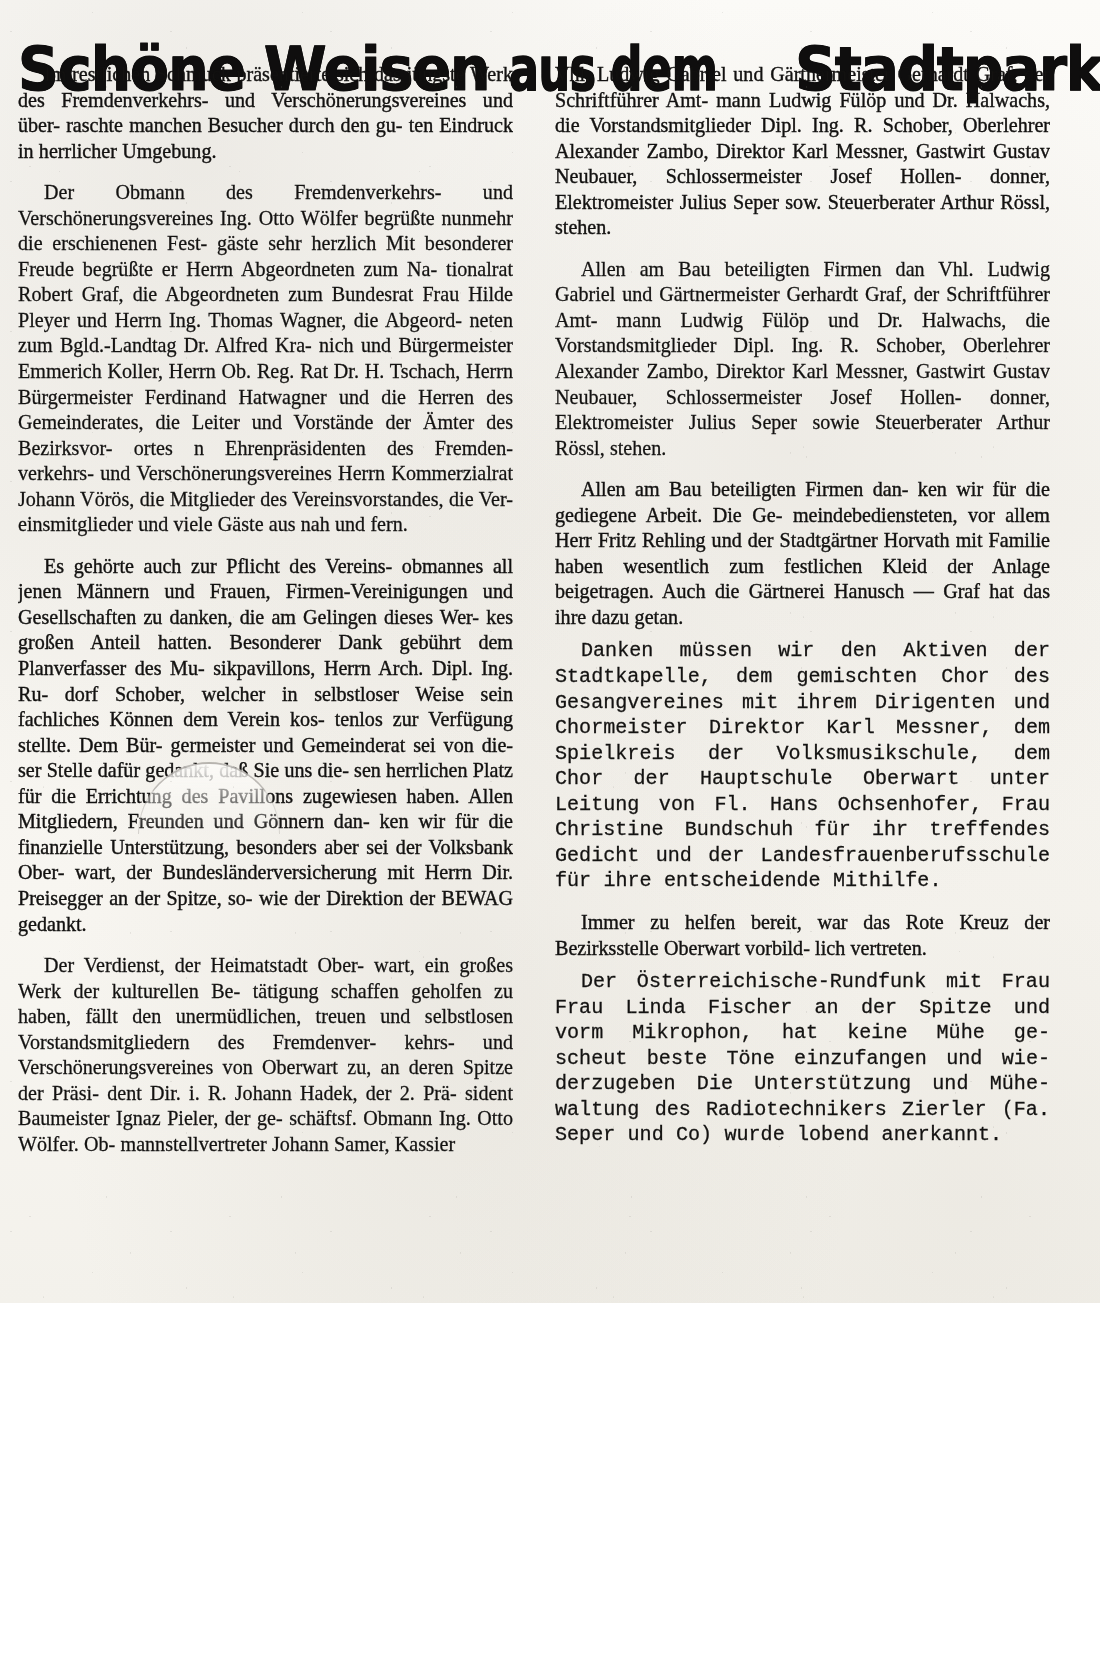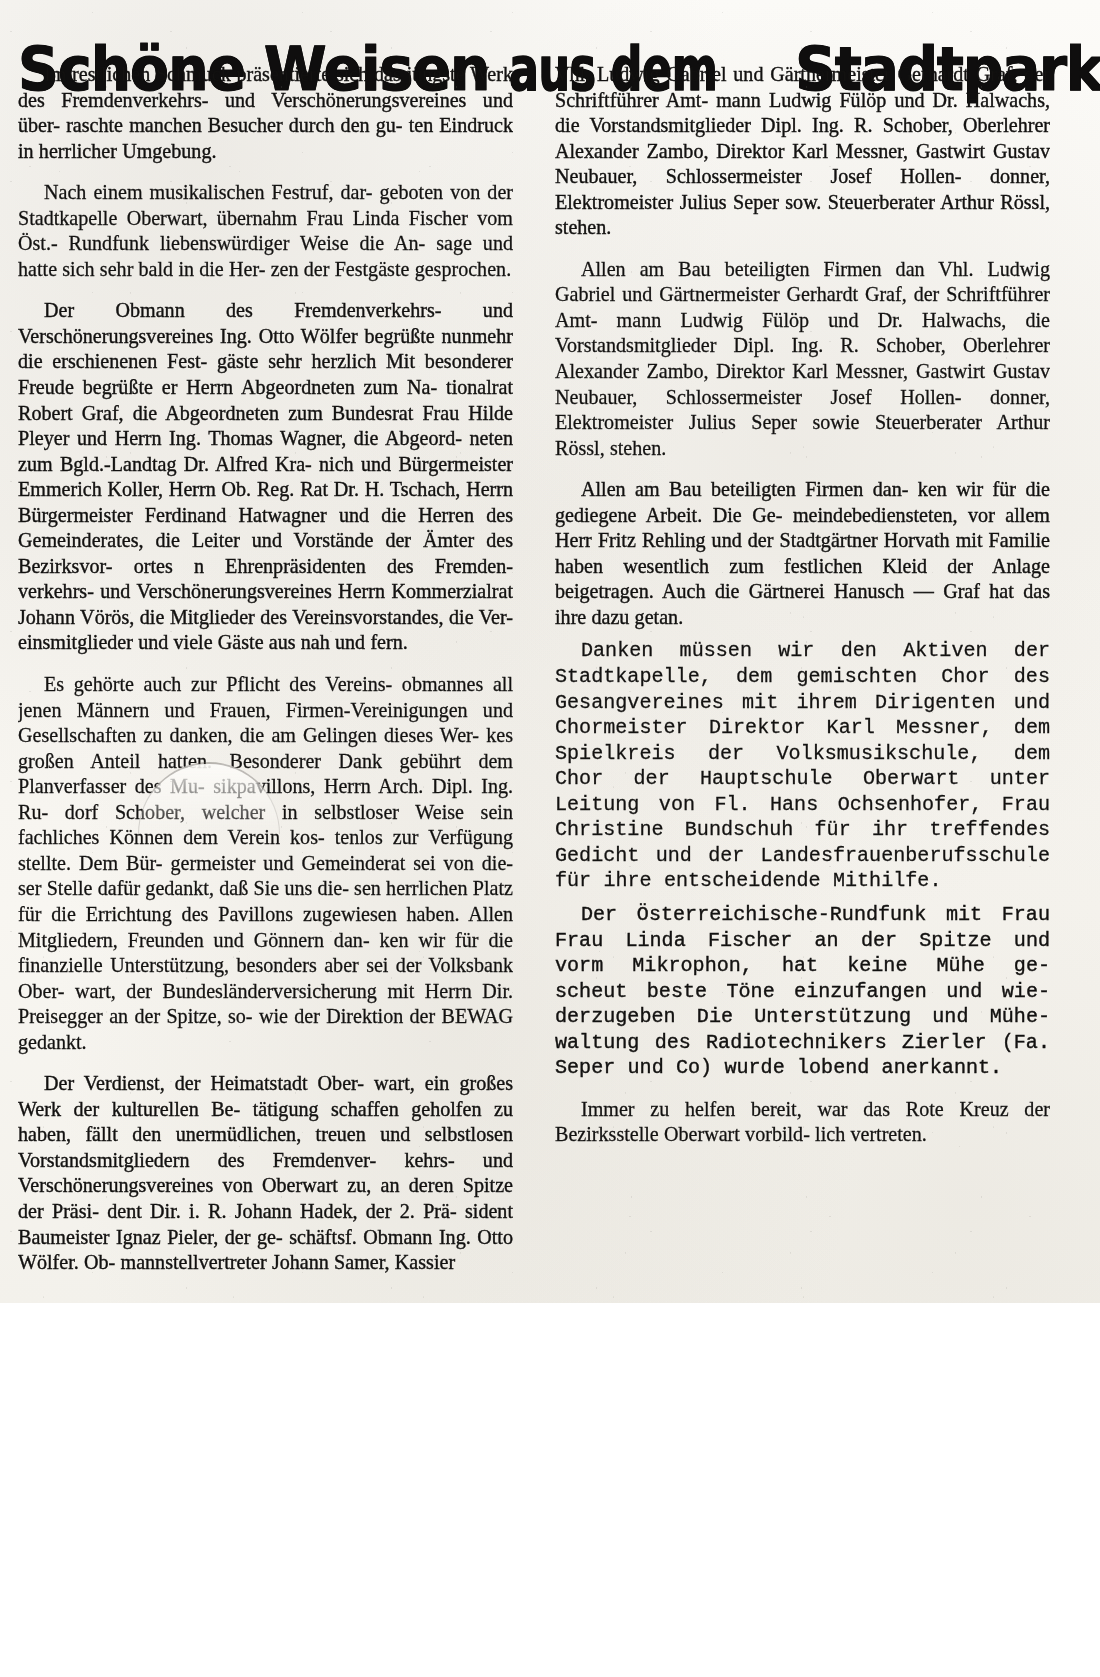--- a/index.html
+++ b/index.html
@@ -143,32 +143,31 @@
   <h1 class="headline">
     <span class="hl-a">Schöne Weisen</span>
     <span class="hl-b">aus dem</span>
     <span class="hl-c">Stadtpark</span>
   </h1>
 
   <div class="columns">
 
     <div class="col col-left">
       <p class="indent">Im restlichen Schmuck präsentierte sich das jüngste Werk des Fremdenverkehrs- und Verschönerungsvereines und über- raschte manchen Besucher durch den gu- ten Eindruck in herrlicher Umgebung.</p>
-      <p class="indent">Nach einem musikalischen Festruf, dar- geboten von der Stadtkapelle Oberwart, übernahm Frau Linda Fischer vom Öst.- Rundfunk liebenswürdiger Weise die An- sage und hatte sich sehr bald in die Her- zen der Festgäste gesprochen.</p>
       <p class="indent">Der Obmann des Fremdenverkehrs- und Verschönerungsvereines Ing. Otto Wölfer begrüßte nunmehr die erschienenen Fest- gäste sehr herzlich Mit besonderer Freude begrüßte er Herrn Abgeordneten zum Na- tionalrat Robert Graf, die Abgeordneten zum Bundesrat Frau Hilde Pleyer und Herrn Ing. Thomas Wagner, die Abgeord- neten zum Bgld.-Landtag Dr. Alfred Kra- nich und Bürgermeister Emmerich Koller, Herrn Ob. Reg. Rat Dr. H. Tschach, Herrn Bürgermeister Ferdinand Hatwagner und die Herren des Gemeinderates, die Leiter und Vorstände der Ämter des Bezirksvor- ortes     n Ehrenpräsidenten des Fremden- verkehrs- und Verschönerungsvereines Herrn Kommerzialrat Johann Vörös, die Mitglieder des Vereinsvorstandes, die Ver- einsmitglieder und viele Gäste aus nah und fern.</p>
       <p class="indent">Es gehörte auch zur Pflicht des Vereins- obmannes all jenen Männern und Frauen, Firmen-Vereinigungen und Gesellschaften zu danken, die am Gelingen dieses Wer- kes großen Anteil hatten. Besonderer Dank gebührt dem Planverfasser des Mu- sikpavillons, Herrn Arch. Dipl. Ing. Ru- dorf Schober, welcher in selbstloser Weise sein fachliches Können dem Verein kos- tenlos zur Verfügung stellte. Dem Bür- germeister und Gemeinderat sei von die- ser Stelle dafür gedankt, daß Sie uns die- sen herrlichen Platz für die Errichtung des Pavillons zugewiesen haben. Allen Mitgliedern, Freunden und Gönnern dan- ken wir für die finanzielle Unterstützung, besonders aber sei der Volksbank Ober- wart, der Bundesländerversicherung mit Herrn Dir. Preisegger an der Spitze, so- wie der Direktion der BEWAG gedankt.</p>
       <p class="indent">Der Verdienst, der Heimatstadt Ober- wart, ein großes Werk der kulturellen Be- tätigung schaffen geholfen zu haben, fällt den unermüdlichen, treuen und selbstlosen Vorstandsmitgliedern des Fremdenver- kehrs- und Verschönerungsvereines von Oberwart zu, an deren Spitze der Präsi- dent Dir. i. R. Johann Hadek, der 2. Prä- sident Baumeister Ignaz Pieler, der ge- schäftsf. Obmann Ing. Otto Wölfer. Ob- mannstellvertreter Johann Samer, Kassier</p>
       <div class="smudge"></div>
     </div>
 
     <div class="col col-right">
       <p>Vhl. Ludwig Gabriel und Gärtnermeister Gerhardt Graf, der Schriftführer Amt- mann Ludwig Fülöp und Dr. Halwachs, die Vorstandsmitglieder Dipl. Ing. R. Schober, Oberlehrer Alexander Zambo, Direktor Karl Messner, Gastwirt Gustav Neubauer, Schlossermeister Josef Hollen- donner, Elektromeister Julius Seper sow. Steuerberater Arthur Rössl, stehen.</p>
       <p class="indent">Allen am Bau beteiligten Firmen dan Vhl. Ludwig Gabriel und Gärtnermeister Gerhardt Graf, der Schriftführer Amt- mann Ludwig Fülöp und Dr. Halwachs, die Vorstandsmitglieder Dipl. Ing. R. Schober, Oberlehrer Alexander Zambo, Direktor Karl Messner, Gastwirt Gustav Neubauer, Schlossermeister Josef Hollen- donner, Elektromeister Julius Seper sowie Steuerberater Arthur Rössl, stehen.</p>
       <p class="indent">Allen am Bau beteiligten Firmen dan- ken wir für die gediegene Arbeit. Die Ge- meindebediensteten, vor allem Herr Fritz Rehling und der Stadtgärtner Horvath mit Familie haben wesentlich zum festlichen Kleid der Anlage beigetragen. Auch die Gärtnerei Hanusch — Graf hat das ihre dazu getan.</p>
       <p class="indent gap">Danken müssen wir den Aktiven der Stadtkapelle, dem gemischten Chor des Gesangvereines mit ihrem Dirigenten und Chormeister Direktor Karl Messner, dem Spielkreis der Volksmusikschule, dem Chor der Hauptschule Oberwart unter Leitung von Fl. Hans Ochsenhofer, Frau Christine Bundschuh für ihr treffendes Gedicht und der Landesfrauenberufsschule für ihre entscheidende Mithilfe.</p>
+      <p class="indent">Immer zu helfen bereit, war das Rote Kreuz der Bezirksstelle Oberwart vorbild- lich vertreten.</p>
       <p class="indent gap">Der Österreichische-Rundfunk mit Frau Frau Linda Fischer an der Spitze und vorm Mikrophon, hat keine Mühe ge- scheut beste Töne einzufangen und wie- derzugeben Die Unterstützung und Mühe- waltung des Radiotechnikers Zierler (Fa. Seper und Co) wurde lobend anerkannt.</p>
-      <p class="indent">Immer zu helfen bereit, war das Rote Kreuz der Bezirksstelle Oberwart vorbild- lich vertreten.</p>
     </div>
 
   </div>
 
   <div class="lightpatch" style="left:600px; top:1480px; width:420px; height:180px;"></div>
 </div>
 
 </body></html>

